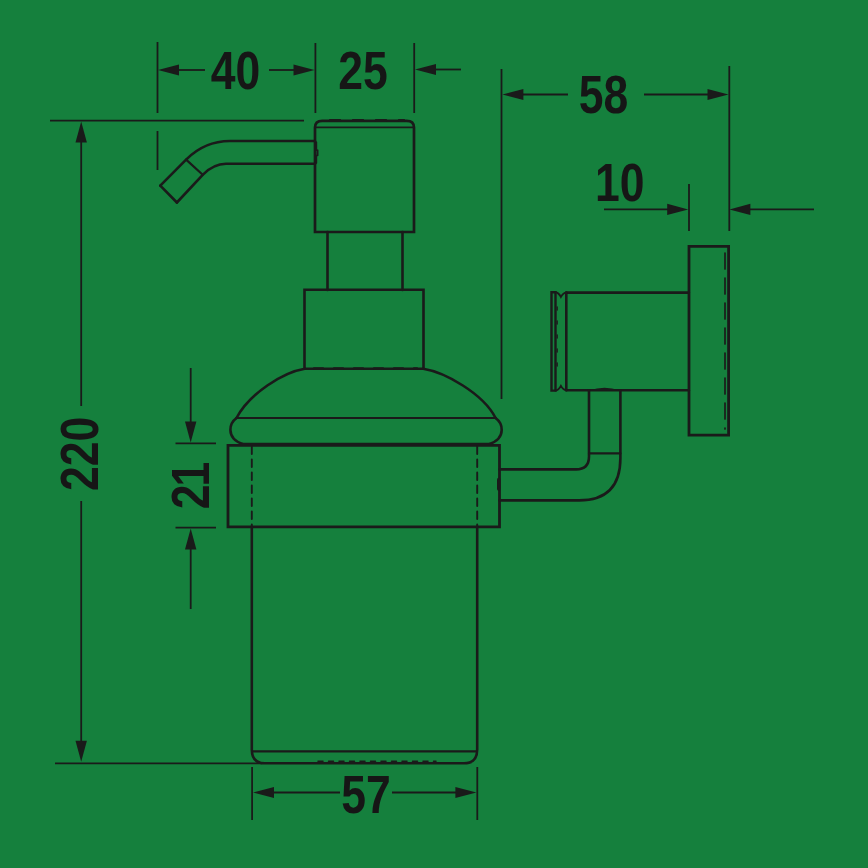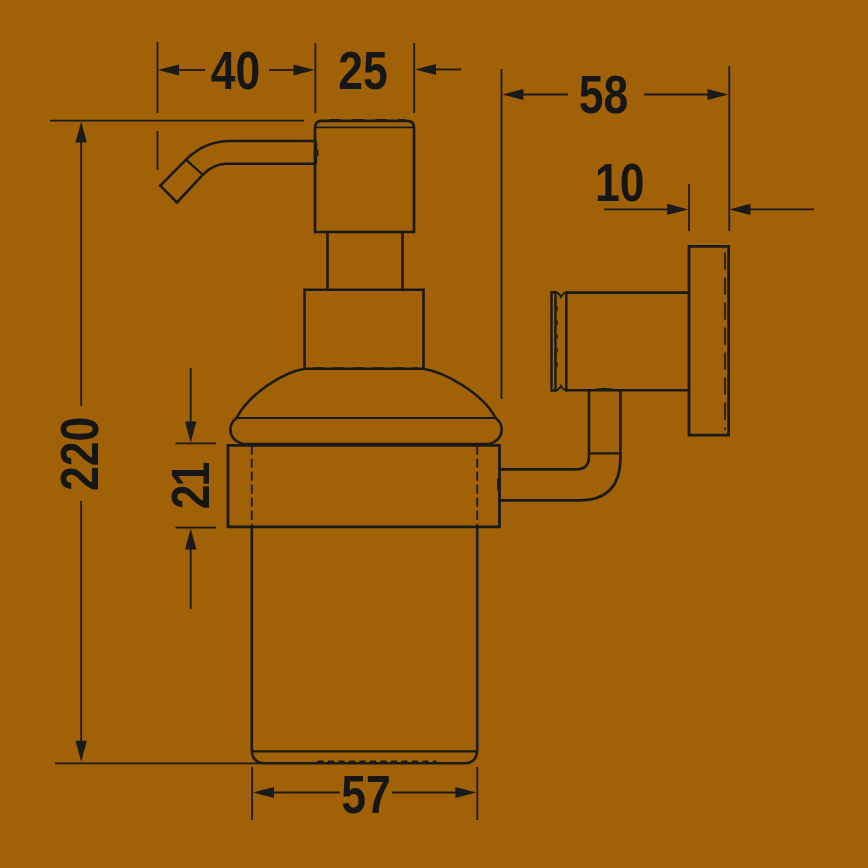--- a/index.html
+++ b/index.html
@@ -4,21 +4,21 @@
 <style>
   html, body {
     margin: 0;
     padding: 0;
     background: #ffffff;
   }
   .page {
     position: relative;
     width: 868px;
     height: 868px;
-    background: #a16207;
+    background: #15803d;
     overflow: hidden;
   }
   svg { display: block; }
   .dim-text {
     font-family: "Liberation Sans", "DejaVu Sans", sans-serif;
     font-weight: bold;
     font-size: 53px;
     fill: #161616;
   }
 </style>

